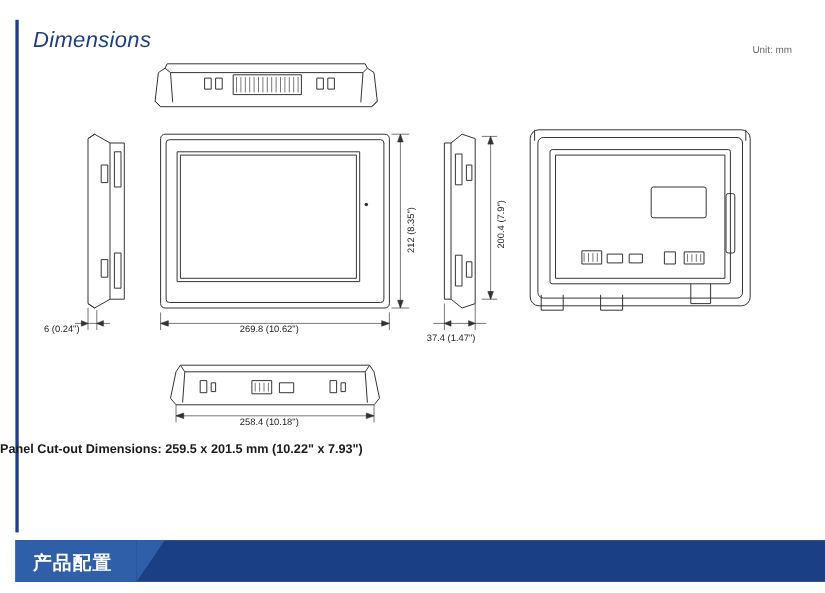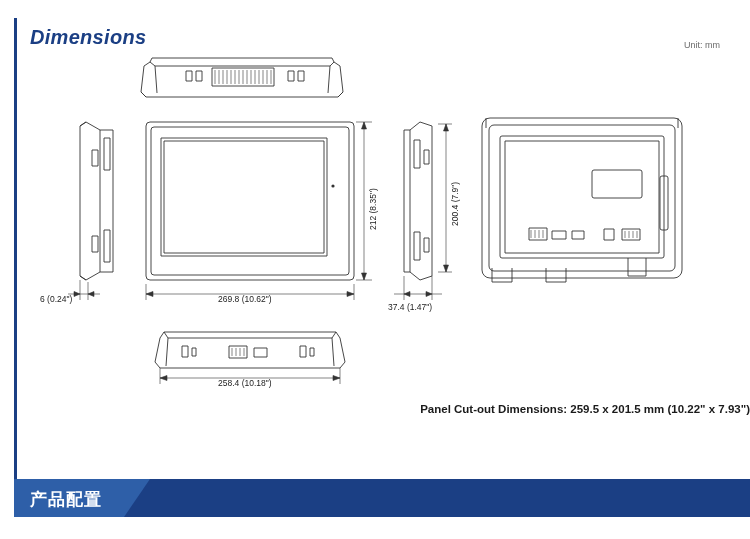--- a/index.html
+++ b/index.html
@@ -26,48 +26,47 @@
     top: 18px;
     width: 3px;
     height: 466px;
     background: #1b3f84;
   }
   .title {
     position: absolute;
     left: 30px;
     top: 26px;
     font-size: 20px;
-    font-weight: bold;
+    font-weight: normal;
     font-style: italic;
     color: #1b3f84;
     letter-spacing: 0.3px;
   }
   .unit {
     position: absolute;
     right: 30px;
     top: 40px;
     font-size: 9px;
     color: #6b6b6b;
   }
   .caption {
     position: absolute;
     left: 0;
     right: 0;
     top: 403px;
-    text-align: right;
+    text-align: left;
     font-size: 11.5px;
     font-weight: bold;
     color: #1a1a1a;
-    margin-left: 48px;
   }
   
   .banner {
     position: absolute;
     left: 0;
-    bottom: 22px;
+    bottom: 10px;
     width: 638px;
     height: 38px;
     padding-left: 40px;
   }
   .banner-bg {
     position: absolute;
     left: 14px;
     top: 0;
     width: 736px;
     height: 38px;

